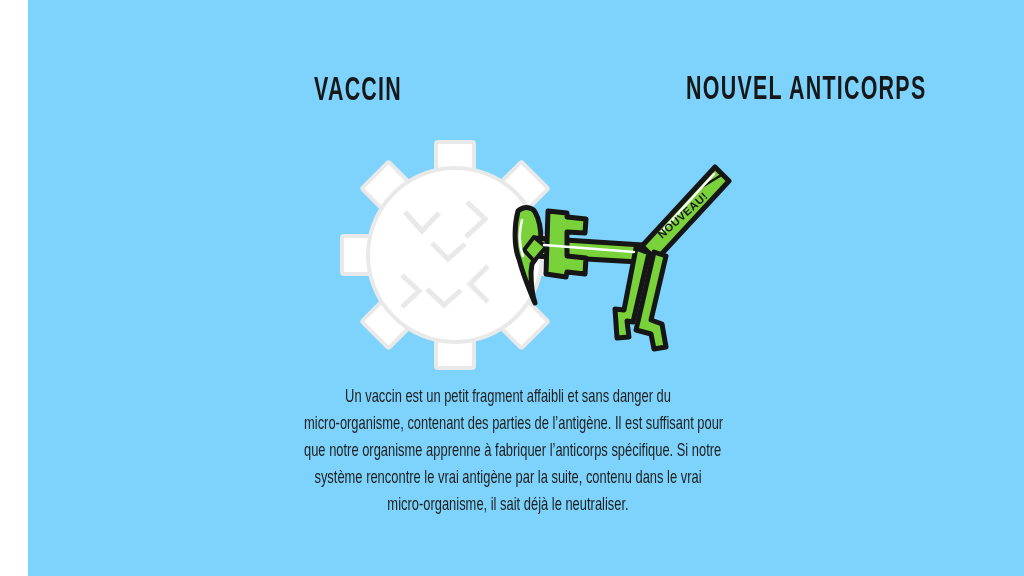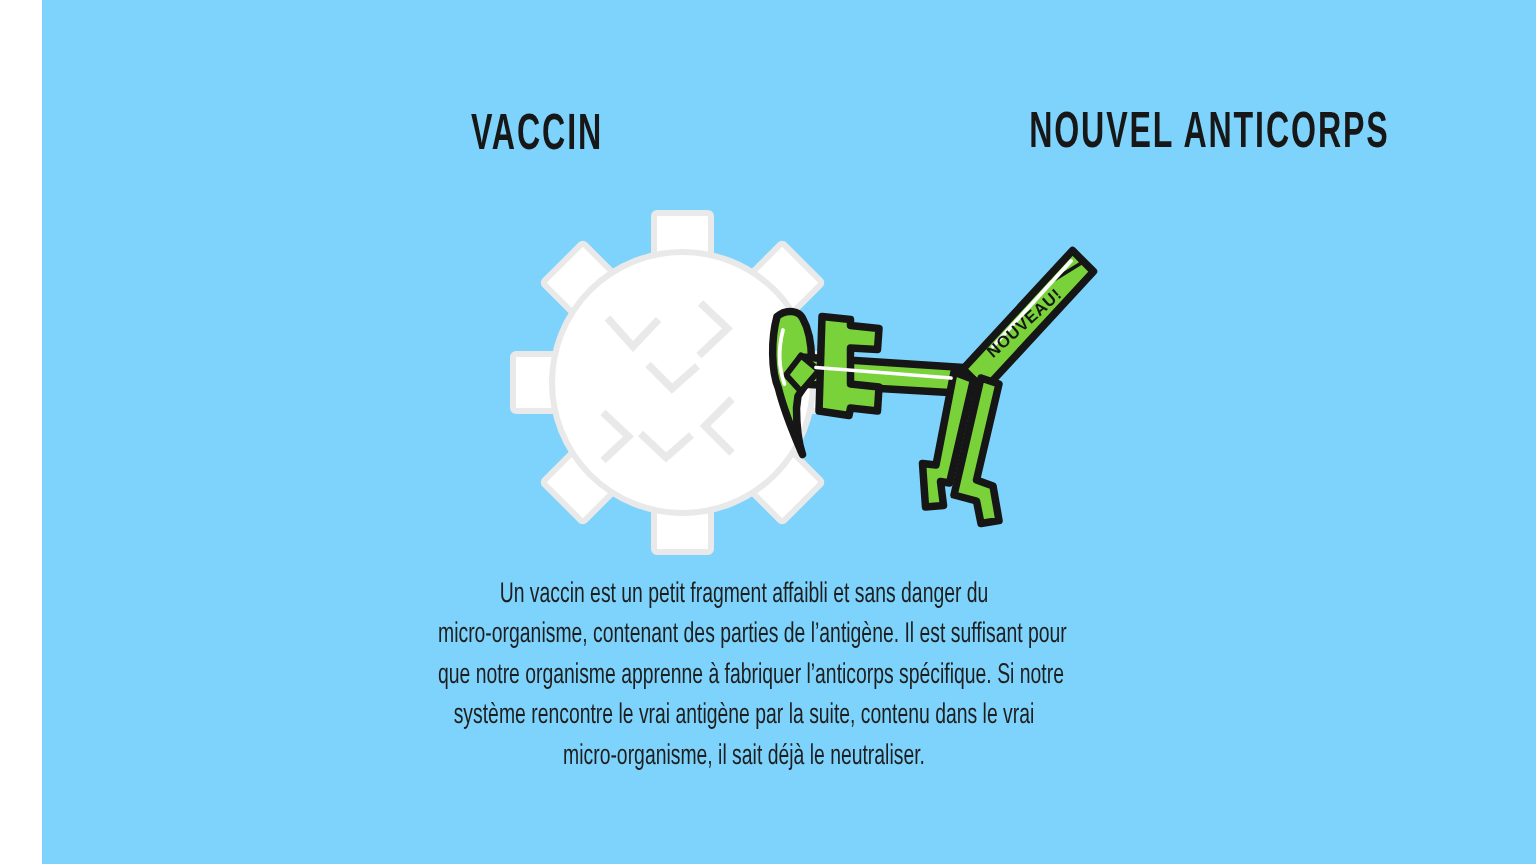--- a/index.html
+++ b/index.html
@@ -4,21 +4,21 @@
 <style>
   html,body{margin:0;padding:0;background:#fff;}
   .stage{position:relative;width:1024px;height:576px;background:#7dd3fc;overflow:hidden;
          font-family:"Liberation Sans",sans-serif;color:#1c1c1c;margin-left:28px;}
   .title{position:absolute;font-size:34px;font-weight:700;letter-spacing:2px;color:#171717;
          white-space:nowrap;text-align:center;transform:scaleX(.63);transform-origin:50% 50%;
          line-height:36px;}
   #title-left{left:230px;top:70px;width:200px;}
   #title-right{left:610px;top:69px;width:260px;}
   .illus{position:absolute;left:0;top:0;width:1024px;height:576px;}
-  .para{position:absolute;left:168px;top:382px;width:600px;}
+  .para{position:absolute;left:180px;top:382px;width:600px;}
   .para .line{font-size:19px;line-height:27px;text-align:center;white-space:nowrap;
               transform:scaleX(.68);transform-origin:50% 50%;color:#1e1e1e;}
   svg text{font-family:"Liberation Sans",sans-serif;font-weight:bold;}
 </style>
 </head>
 <body>
 
 <div class="stage">
 
   <div class="title" id="title-left">VACCIN</div>

